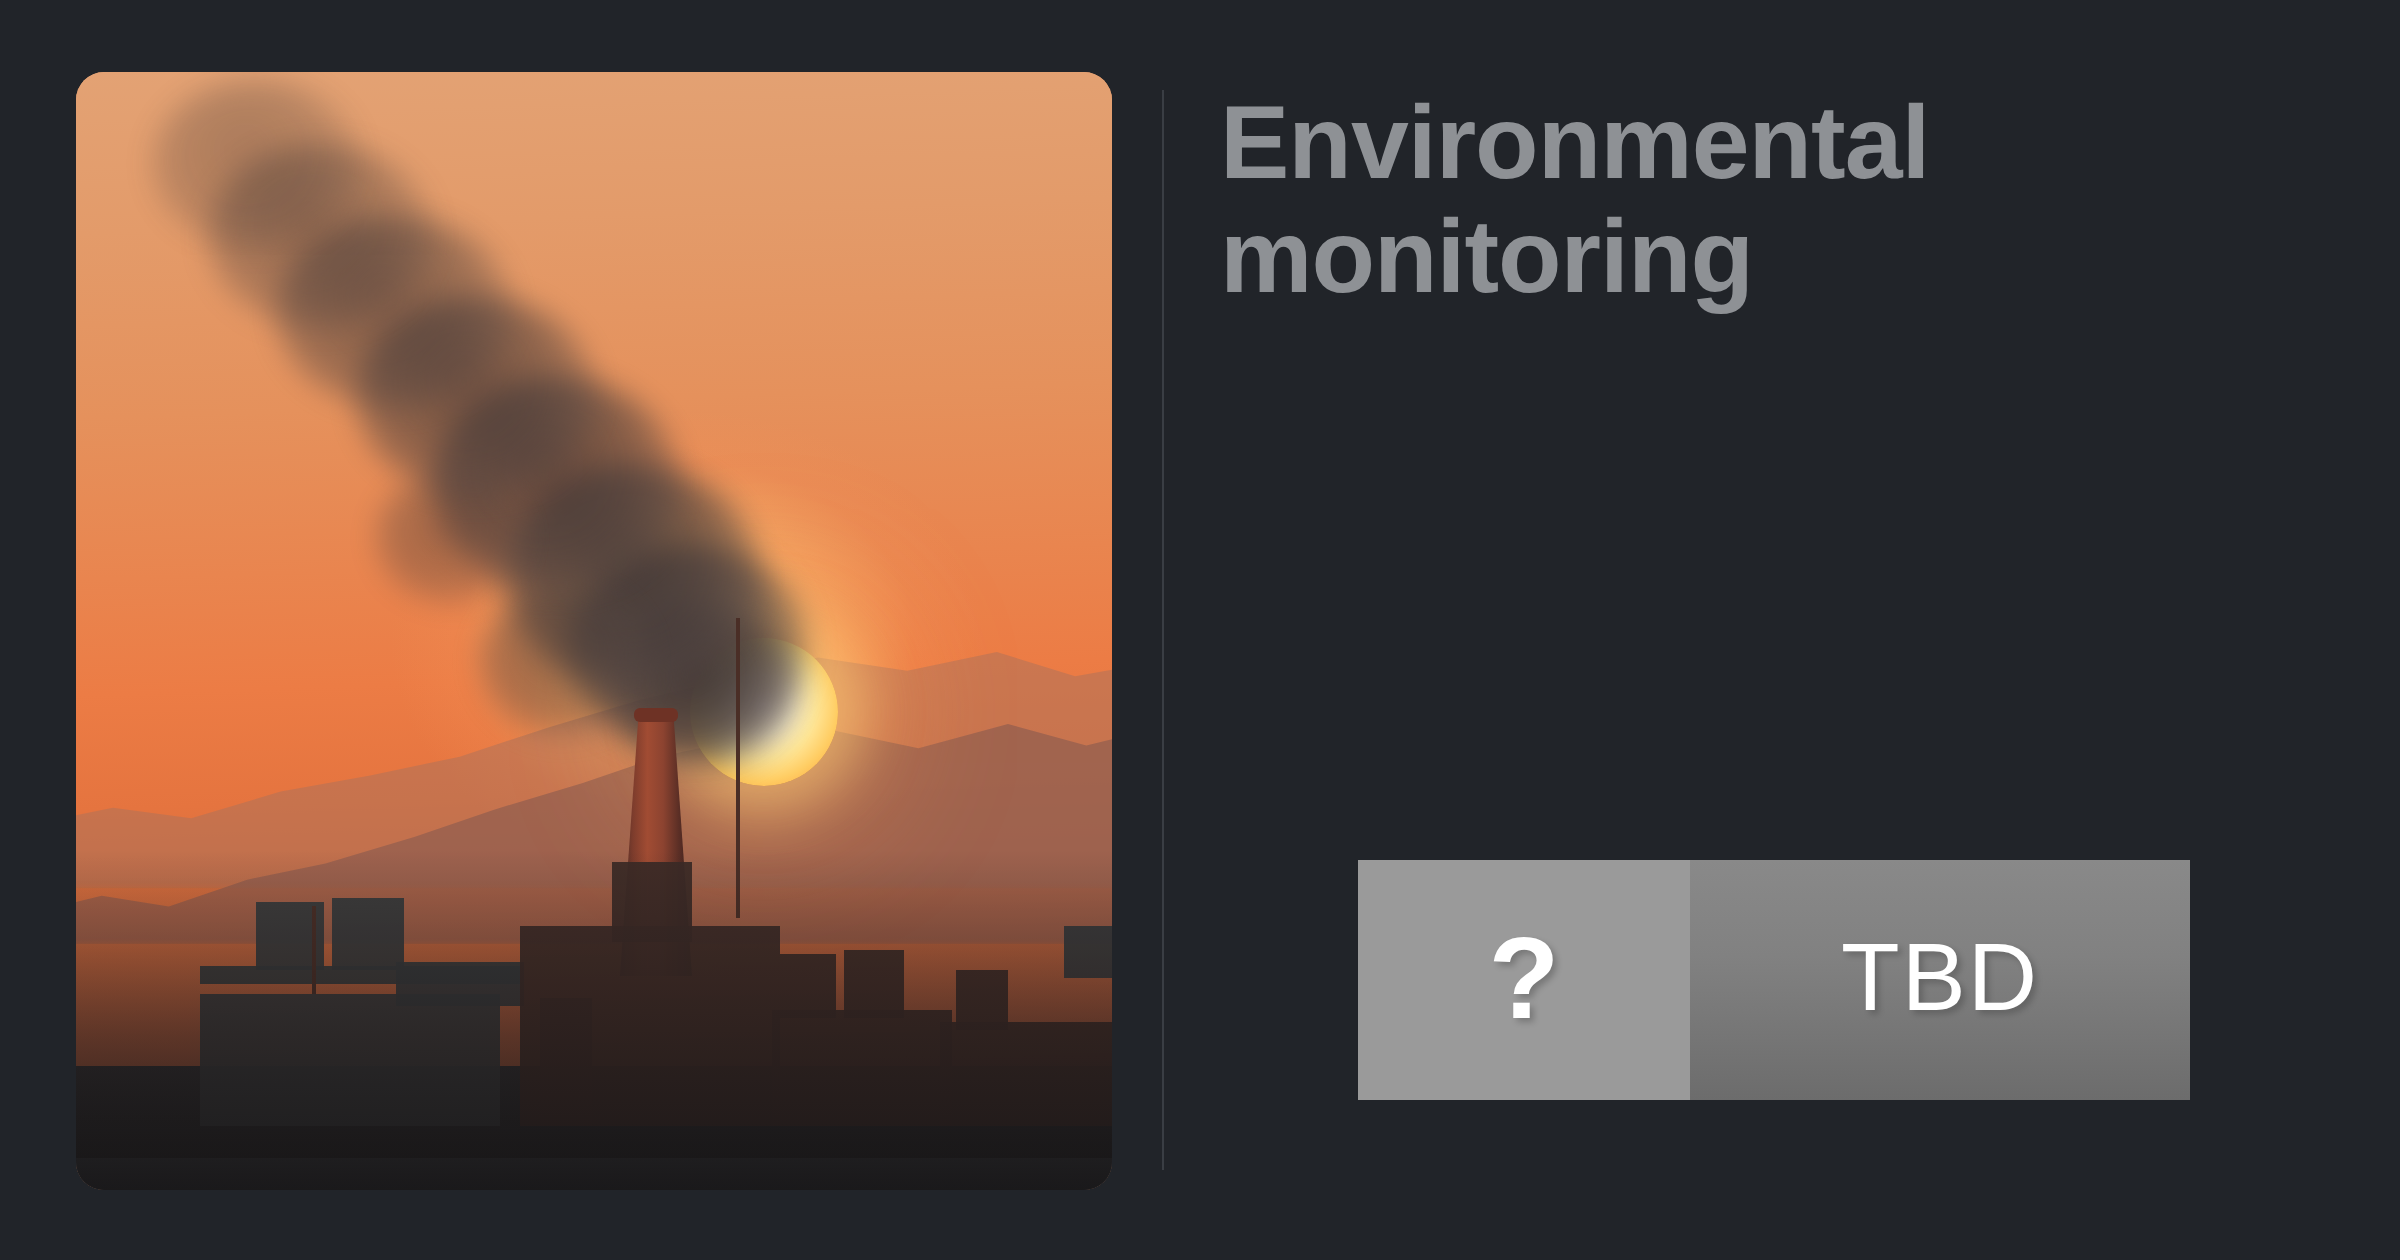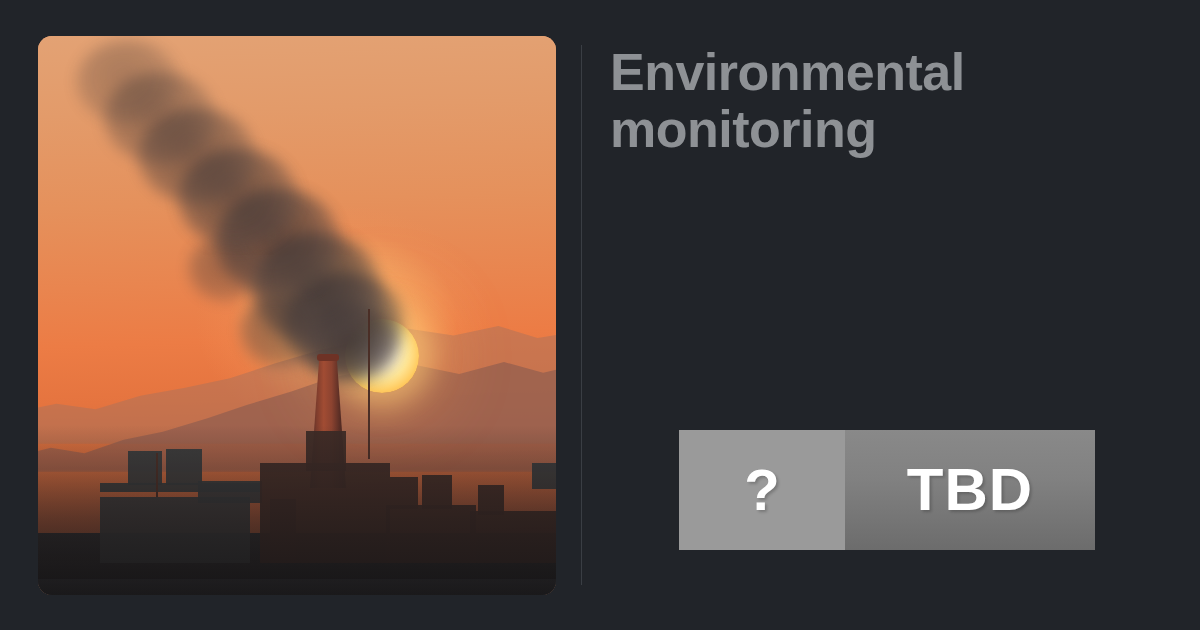--- a/index.html
+++ b/index.html
@@ -202,22 +202,22 @@
     line-height:1;
     text-shadow:2px 2px 3px rgba(0,0,0,.22);
   }
   .badge-right {
     flex:1;
     background:linear-gradient(180deg,#898989 0%,#818181 40%,#757575 75%,#6c6c6c 100%);
     display:flex; align-items:center; justify-content:center;
   }
   .badge-right .tbd {
     color:#ffffff;
-    font-size:60px;
-    font-weight:bold;
+    font-size:48px;
+    font-weight:normal;
     letter-spacing:1px;
     line-height:1;
     text-shadow:2px 2px 3px rgba(0,0,0,.20);
   }
 </style>
 </head>
 <body>
 
 <div class="card">
 

